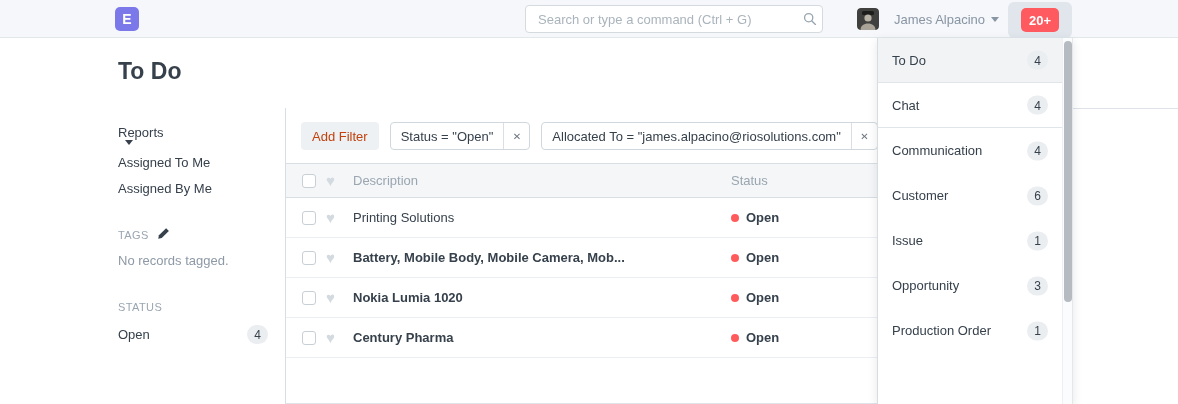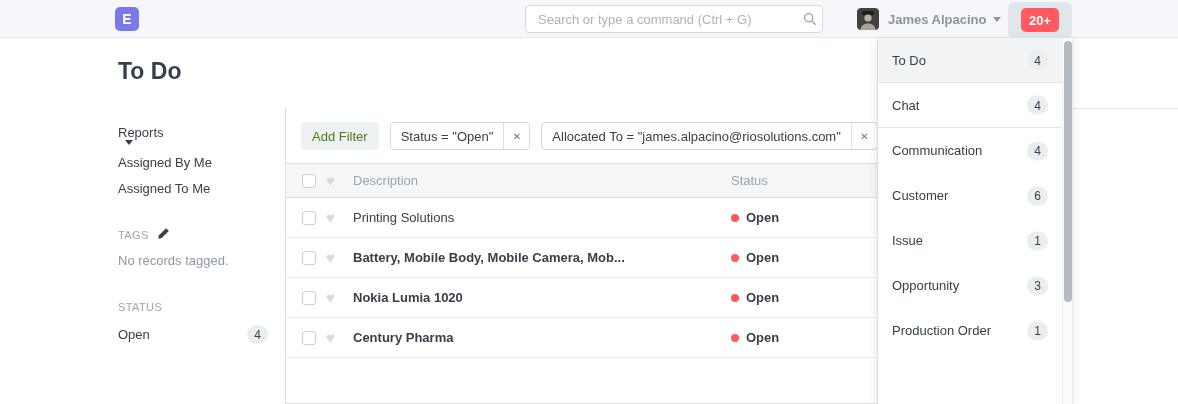--- a/index.html
+++ b/index.html
@@ -15,21 +15,21 @@
           display:flex; align-items:center; justify-content:center; }
   .searchbox { position:absolute; left:525px; top:5px; width:298px; height:28px;
                background:#fff; border:1px solid #d4dade; border-radius:4px;
                display:flex; align-items:center;justify-content:center; }
   .searchbox input { flex:1; border:none; outline:none; background:transparent;
                      font-family:inherit; font-size:13px; color:#36414c; padding:0 4px 0 12px; }
   .searchbox input::placeholder { color:#aab4bc; }
   .search-icon { width:24px; display:flex; align-items:center; justify-content:center; }
   .user-area { position:absolute; left:857px; top:0; height:38px; display:flex; align-items:center; }
   .avatar { width:22px; height:22px; border-radius:4px; overflow:hidden; display:block; }
-  .user-name { margin-left:9px; font-weight:bold; color:#8895a3; }
+  .user-name { margin-left:15px; font-weight:normal; color:#8895a3; }
   .caret-down { display:inline-block; width:0; height:0; margin-left:6px;
                 border-left:4px solid transparent; border-right:4px solid transparent;
                 border-top:5px solid #8895a3; }
   .notif-toggle { position:absolute; left:1008px; top:2px; width:64px; height:36px;
                   background:#e0e6ec; border-radius:6px; display:flex; align-items:center; justify-content:center; }
   .notif-badge { min-width:38px; height:24px; border-radius:5px; background:#ff5a5f; color:#fff;
                  font-weight:bold; font-size:13px; display:flex; align-items:center; justify-content:center; }
 
   
   .page-title { position:absolute; left:118px; top:58px; font-size:23px; font-weight:bold; color:#36414c; }
@@ -47,21 +47,21 @@
   .sb-status-heading { margin-top:33px; }
   .sb-status-row { margin-top:12px; display:flex; align-items:center; justify-content:space-between; cursor:pointer; }
   .pill { background:#ebeef1; color:#36414c; border-radius:10px; font-size:12px;
           min-width:21px; height:19px; padding:0 6px; display:flex; align-items:center; justify-content:center; }
 
   
   .main { position:absolute; left:285px; top:108px; width:775px; height:296px;
           border-left:1px solid #d8dee3; border-bottom:1px solid #dfe4e8; background:#fff; }
   .filter-row { position:absolute; left:15px; top:14px; display:flex; align-items:center; gap:11px; }
   .btn-add-filter { height:28px; padding:8px 11px; background:#eef1f4; border:none; border-radius:4px;
-                    font-family:inherit; font-size:13px; color:#4d7c0f; display:flex; align-items:center; cursor:pointer; }
+                    font-family:inherit; font-size:13px; color:#c2410c; display:flex; align-items:center; cursor:pointer; }
   .chip { height:28px; background:#fff; border:1px solid #d1d8dd; border-radius:4px;
           display:flex; align-items:center; }
   .chip-label { padding:0 10px; white-space:nowrap; }
   .chip-x { width:26px; height:100%; border-left:1px solid #d9dfe4; display:flex; align-items:center;
             justify-content:center; color:#6c7680; font-size:10px; font-weight:bold; cursor:pointer; }
 
   .list-header { position:absolute; left:0; top:55px; width:100%; height:35px; background:#f4f6f8;
                  border-top:1px solid #d8dee3; border-bottom:1px solid #d8dee3; }
   .list-header .col-desc { color:#9aa6b0; }
   .col-status-head { position:absolute; left:445px; top:0; height:100%; display:flex; align-items:center; color:#9aa6b0; }
@@ -128,22 +128,22 @@
 
   <div class="page-title">To Do</div>
   <div class="page-divider"></div>
 
   <div class="sidebar">
     <div class="sb-inner">
       <div class="sb-reports">
         <span>Reports</span>
         <span class="caret-down"></span>
       </div>
+      <div class="sb-link">Assigned To Me</div>
       <div class="sb-link">Assigned By Me</div>
-      <div class="sb-link">Assigned To Me</div>
 
       <div class="sb-tags-row">
         <span class="sb-heading">TAGS</span>
         <span>
           <svg width="13" height="13" viewBox="0 0 16 16">
             <path d="M11.2 1.4l3.4 3.4-8.8 8.8-4.3.9.9-4.3z" fill="#36414c"></path>
           </svg>
         </span>
       </div>
       <div class="sb-empty">No records tagged.</div>

